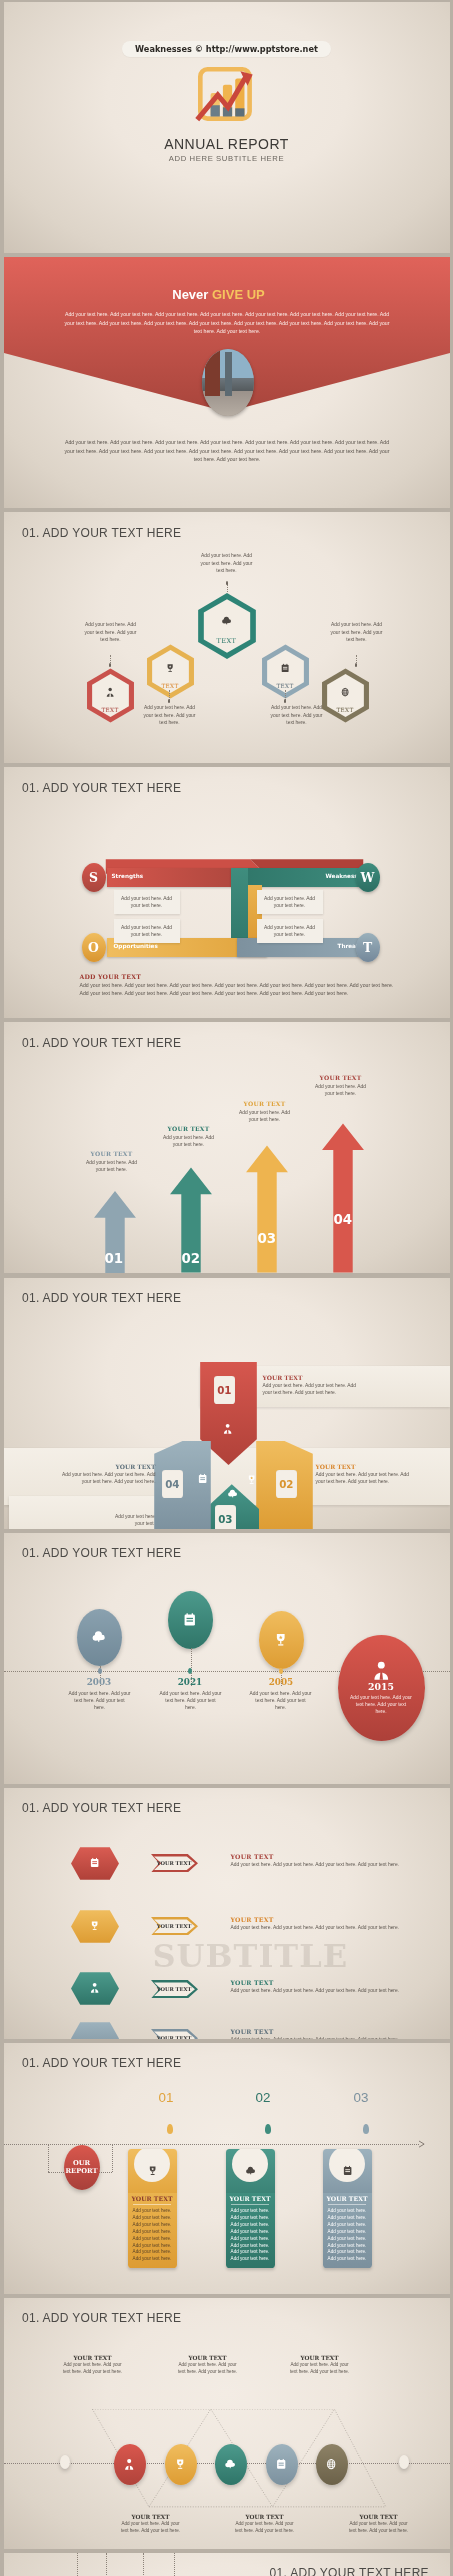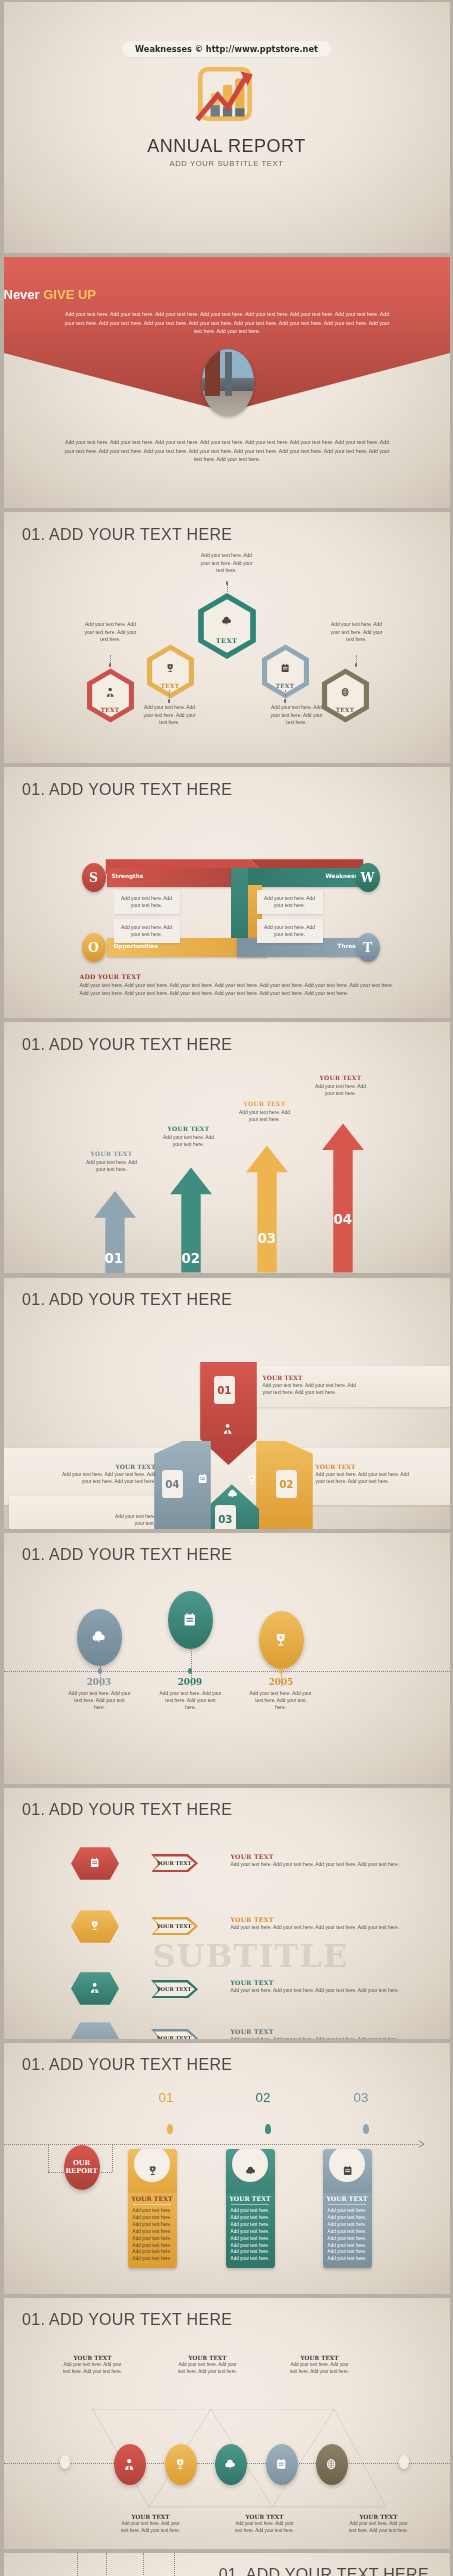--- a/index.html
+++ b/index.html
@@ -13,59 +13,59 @@
   .slide {
     position: relative;
     width: 446px;
     height: 251px;
     margin: 0 auto;
     overflow: hidden;
     background: radial-gradient(ellipse at 50% 38%, #f3ece4 0%, #efe7de 38%, #ddd4c8 78%, #cdc3b6 100%);
   }
   .slide-title {
     position:absolute; left:18.5px; top:13.4px;
-    font-size: 16px; letter-spacing: 0.3px;
+    font-size: 12px; letter-spacing: 0.3px;
     color:#4c4a47; font-weight:400;
     font-family:"Liberation Sans", sans-serif;
   }
   .slide-title.right { left:auto; right:20.6px; }
   .body-text { color:#5a534c; font-size:5.2px; line-height:1.5; }
 
   
   .copybar {
     background:#f5f2ec; border-radius:11.3px; padding:3.1px 13.4px;
     font-family:"DejaVu Sans", sans-serif; font-weight:bold;
     font-size:8.2px; color:#2d2a26; display:inline-block;
     box-shadow:0 0.5px 1px rgba(0,0,0,.06);
   }
   .cover-center { position:absolute; left:0; right:0; top:39px; text-align:center; }
-  .cover-h1 { font-size:18px; letter-spacing:0.5px; color:#3b3936; margin-top:3.1px; font-weight:400;}
+  .cover-h1 { font-size:14px; letter-spacing:0.5px; color:#3b3936; margin-top:3.1px; font-weight:400;}
   .cover-h2 { font-size:7.7px; letter-spacing:0.6px; color:#6b665f; margin-top:2.1px; font-weight:300;}
 
   
   .red-wrap{position:absolute;inset:0;}
   .chev { position:absolute; left:0; top:0; width:446px; height:155px; }
-  .ngu-title{position:absolute;left:0;right:16px;top:30px;font-size:13px;font-weight:bold;color:#fff;}
+  .ngu-title{position:absolute;left:0;right:16px;top:30px;text-align:center;font-size:13px;font-weight:bold;color:#fff;}
   .ngu-title b{color:#f5c45e;}
   .ngu-p{position:absolute;left:57px;width:333px;top:53px;text-align:center;color:#fbeeea;font-size:5.2px;line-height:1.65;}
   .photo-oval{position:absolute;left:198px;top:92px;width:52px;height:67px;border-radius:50%;overflow:hidden;box-shadow:0 1.5px 3.6px rgba(0,0,0,.3);}
   .ngu-p2{position:absolute;left:57px;width:333px;top:181px;text-align:center;color:#5a534c;font-size:5.2px;line-height:1.65;}
 
   
   .ph{width:100%;height:100%;}
   .ph-bridge{background:
       linear-gradient(180deg,#8fb2c8 0%,#8fb2c8 44%,#6c757b 44%,#555b5e 62%,#9a918a 62%,#b6ada3 100%),
       #8c8279;position:relative;}
   .ph-bridge:after{content:"";position:absolute;left:6%;top:0;width:30%;height:70%;background:#7c3b2d;}
   .ph-bridge:before{content:"";position:absolute;left:46%;top:4%;width:13%;height:66%;background:#5d6a72;}
 
   
   .hex{position:absolute;width:49px;height:57px;}
   .hexshape{width:100%;height:100%;}
-  .hexlabel{position:absolute;left:0;right:0;bottom:11.3px;text-align:center;font-size:5.7px;font-family:"DejaVu Serif",serif;font-weight:bold;letter-spacing:0.3px;}
+  .hexlabel{position:absolute;left:0;right:0;bottom:11.3px;text-align:center;font-size:5.7px;font-family:"DejaVu Serif",serif;font-weight:normal;letter-spacing:0.3px;}
   .hexicon{position:absolute;left:0;right:0;top:19.6px;text-align:center;}
   .cap{position:absolute;width:56px;text-align:center;font-size:4.9px;line-height:1.5;color:#5a534c;}
   .dotline{position:absolute;border-left:0.5px dotted #8c8379;}
   .dotblob{position:absolute;width:2.6px;height:3.6px;border-radius:50% 50% 50% 50%/60% 60% 40% 40%;background:#6e665e;}
 
   
   .swot-cap{position:absolute;width:66px;background:#f3efe8;box-shadow:0.5px 1px 2.1px rgba(0,0,0,.13);
     font-size:4.9px;line-height:1.5;color:#5a534c;text-align:center;padding:4.6px 3.6px;}
   .swot-badge{position:absolute;width:24px;height:29px;border-radius:50%;display:flex;align-items:center;justify-content:center;
     color:#fff;font-size:12.4px;font-weight:bold;font-family:"DejaVu Serif",serif;box-shadow:0 1.5px 3.1px rgba(0,0,0,.25);}
@@ -131,21 +131,21 @@
         <rect x="68" y="42" width="18" height="62" rx="4" fill="#f0b44f"></rect>
         <rect x="92" y="30" width="18" height="74" rx="4" fill="#eeae45"></rect>
         <path d="M44 82 L44 104 L62 104 L62 82 Z" fill="#6b7d88"></path>
         <path d="M68 86 L68 104 L86 104 L86 86 Z" fill="#63757f"></path>
         <path d="M92 88 L92 104 L110 104 L110 88 Z" fill="#5d6f79"></path>
         <path d="M18 110 L58 62 L78 86 L112 28" fill="none" stroke="#c9473c" stroke-width="10" stroke-linejoin="miter"></path>
         <path d="M102 16 L126 22 L116 44 Z" fill="#c9473c"></path>
       </svg>
     </div>
     <div class="cover-h1">ANNUAL REPORT</div>
-    <div class="cover-h2">ADD YOUR SUBTITLE  TEXT</div>
+    <div class="cover-h2">ADD HERE SUBTITLE  HERE</div>
   </div>
 </section>
 
 <section class="slide">
   <div class="red-wrap">
     <svg class="chev" viewBox="0 0 866 300" preserveAspectRatio="none">
       <defs>
         <linearGradient id="redg" x1="0" y1="0" x2="0" y2="1">
           <stop offset="0%" stop-color="#e0635a"></stop>
               <stop offset="100%" stop-color="#a8453c"></stop>
@@ -456,36 +456,45 @@
     <svg width="15.5" height="15.5" viewBox="0 0 24 24">
           <rect x="4" y="4" width="16" height="17" rx="2" fill="#fff"></rect>
           <rect x="7" y="9" width="10" height="2" fill="#3f8d7e"></rect>
           <rect x="7" y="13" width="10" height="2" fill="#3f8d7e"></rect>
           <rect x="7" y="2" width="2" height="4" fill="#fff"></rect>
           <rect x="15" y="2" width="2" height="4" fill="#fff"></rect>
         </svg>
   </div>
   <div class="dotline" style="left:187px;top:115px;height:38px;"></div>
   <div class="dotblob" style="left:184px;top:135px;width:4.1px;height:6.2px;background:#3f8d7e;"></div>
-  <div class="yr" style="left:158px;top:144px;color:#2e7a6c;">2009</div>
+  <div class="yr" style="left:158px;top:144px;color:#2e7a6c;">2021</div>
   <div class="tl-cap" style="left:156px;top:157px;">Add your text here. Add your text here. Add your text here.</div>
 
   <div class="ell" style="left:255px;top:78px;width:45px;height:58px;background:linear-gradient(180deg,#f0bd5e,#dd9c33);">
     <svg width="15.5" height="15.5" viewBox="0 0 24 24">
           <path d="M6 3h12v5a6 6 0 0 1-12 0z" fill="#fff"></path>
           <path d="M11 14h2v4h-2z" fill="#fff"></path>
           <path d="M8 19h8v2H8z" fill="#fff"></path>
           <path d="M12 5.5l.9 1.9 2 .2-1.5 1.4.4 2-1.8-1-1.8 1 .4-2L9.1 7.6l2-.2z" fill="#eab34f"></path>
         </svg>
   </div>
   <div class="dotline" style="left:277px;top:136px;height:17.5px;"></div>
   <div class="dotblob" style="left:275px;top:135px;width:4.1px;height:6.2px;background:#eab34f;"></div>
   <div class="yr" style="left:249px;top:144px;color:#d9952f;">2005</div>
   <div class="tl-cap" style="left:246px;top:157px;">Add your text here. Add your text here. Add your text here.</div>
 
+  <div class="ell" style="left:334px;top:102px;width:87px;height:106px;background:linear-gradient(180deg,#d9574d,#ad4039);flex-direction:column;">
+    <svg width="20.6" height="20.6" viewBox="0 0 24 24" style="margin-bottom:1px;">
+          <circle cx="12" cy="6" r="4" fill="#fff"></circle>
+          <path d="M4 23c0-5 3.6-8 8-8s8 3 8 8z" fill="#fff"></path>
+          <path d="M11 14h2l1 9h-4z" fill="#c24b43"></path>
+        </svg>
+    <div style="font-family:'DejaVu Serif',serif;font-weight:bold;font-size:9.3px;color:#fff;">2015</div>
+    <div style="width:62px;text-align:center;font-size:4.9px;line-height:1.5;color:#fbe9e6;margin-top:1.5px;">Add your text here. Add your text here. Add your text here.</div>
+  </div>
 </section>
 
 <section class="slide">
   <div class="slide-title">01. ADD YOUR TEXT HERE</div>
   <div class="wm">SUBTITLE</div>
 
   <div class="rowhex" style="left:66px;top:58px;">
     <svg viewBox="0 0 98 68" width="50" height="35">
           <polygon points="20,2 78,2 96,34 78,66 20,66 2,34" fill="url(#hr1)"></polygon>
           <defs>

